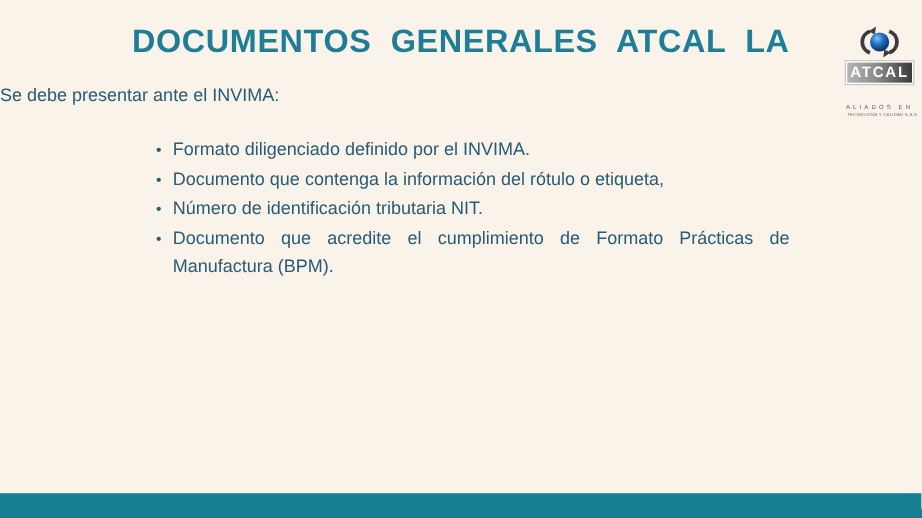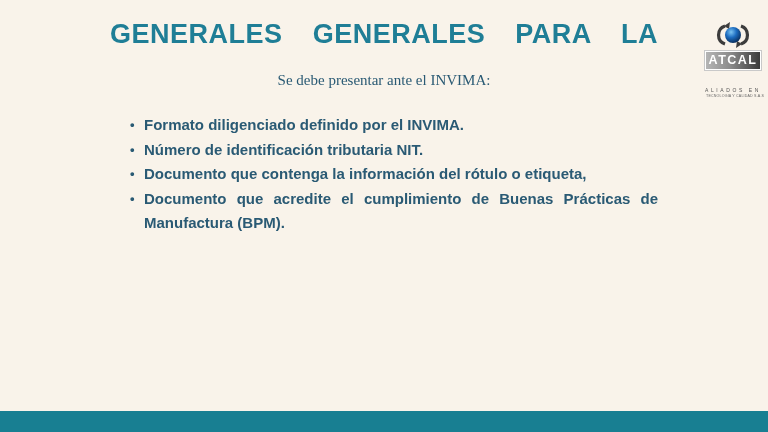--- a/index.html
+++ b/index.html
@@ -32,40 +32,37 @@
     letter-spacing:.5px;
   }
   .title-line{
     text-align:justify;
     text-align-last:justify;
     white-space:nowrap;
   }
   
   .subtitle{
     margin-top:17px;
-    text-align:center;
     color:var(--body);
     font-size:15px;
     line-height:20px;
-    font-family:Liberation Serif, serif;
   }
   
   .bullets{
     list-style:none;
     margin:23px 0 0 130px;
     width:528px;
     color:var(--body);
     font-size:15px;
     line-height:24.5px;
   }
   .bullets li{
     position:relative;
     padding-left:14px;
     text-align:justify;
-    font-weight:bold;
   }
   .bullets li::before{
     content:"\2022";
     position:absolute;
     left:0;top:0;
     font-size:13px;
   }
   
   .bottom-bar{
     position:absolute;
@@ -110,21 +107,21 @@
     transform:scale(.9);
     transform-origin:center top;
   }
 </style>
 </head>
 <body>
 
 <div class="slide">
 
   <header class="title">
-    <div class="title-line">GENERALES GENERALES PARA LA</div>
+    <div class="title-line">DOCUMENTOS GENERALES ATCAL LA</div>
   </header>
 
   <div class="logo">
     <svg class="logo-orb" width="40" height="30" viewBox="0 0 40 30">
       <defs>
         <radialGradient id="orbGrad" cx="38%" cy="32%" r="75%">
           <stop offset="0%" stop-color="#7cc4f2"></stop>
           <stop offset="45%" stop-color="#1c6cc0"></stop>
           <stop offset="100%" stop-color="#07264f"></stop>
         </radialGradient>
@@ -137,20 +134,20 @@
     </svg>
     <div class="logo-box">ATCAL</div>
     <div class="logo-tag1">ALIADOS EN</div>
     <div class="logo-tag2">TECNOLOGÍA Y CALIDAD S.A.S</div>
   </div>
 
   <p class="subtitle">Se debe presentar ante el INVIMA:</p>
 
   <ul class="bullets">
       <li>Formato diligenciado definido por el INVIMA.</li>
+      <li>Documento que contenga la información del rótulo o etiqueta,</li>
       <li>Número de identificación tributaria NIT.</li>
-      <li>Documento que contenga la información del rótulo o etiqueta,</li>
-      <li>Documento que acredite el cumplimiento de Buenas Prácticas de Manufactura (BPM).</li>
+      <li>Documento que acredite el cumplimiento de Formato Prácticas de Manufactura (BPM).</li>
     </ul>
 
   <div class="bottom-bar"></div>
 
 </div>
 
 </body></html>

